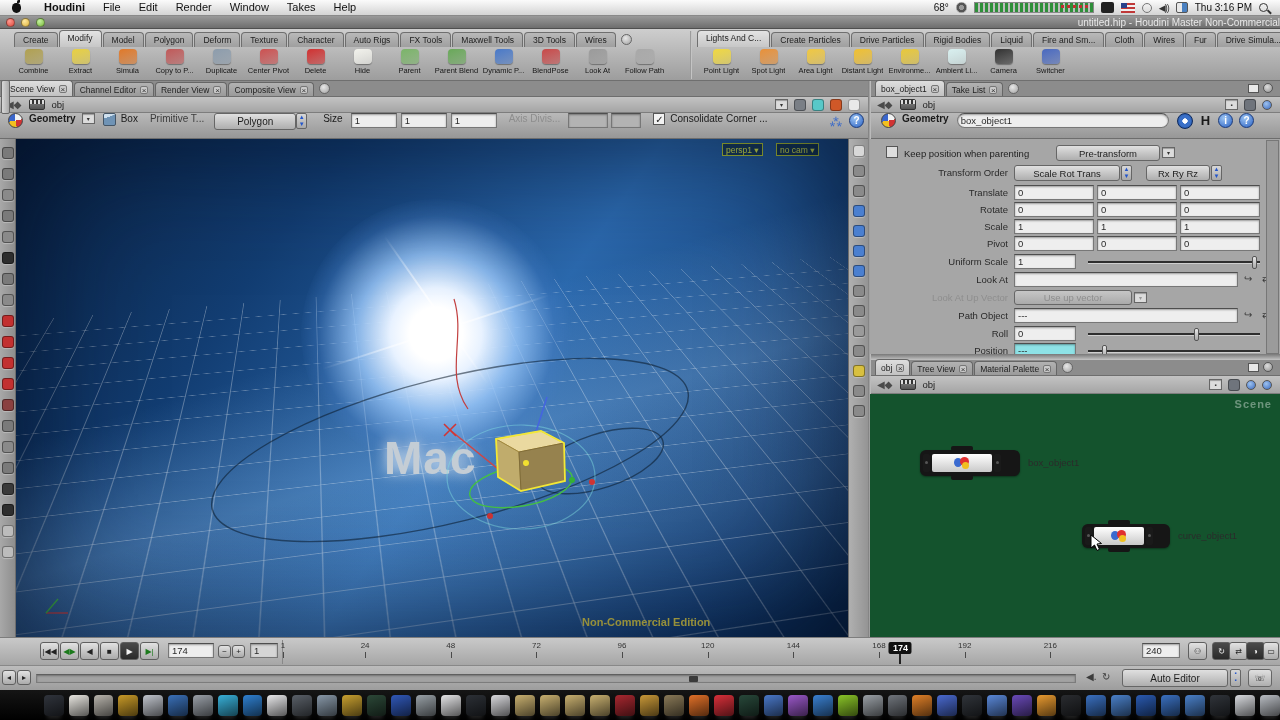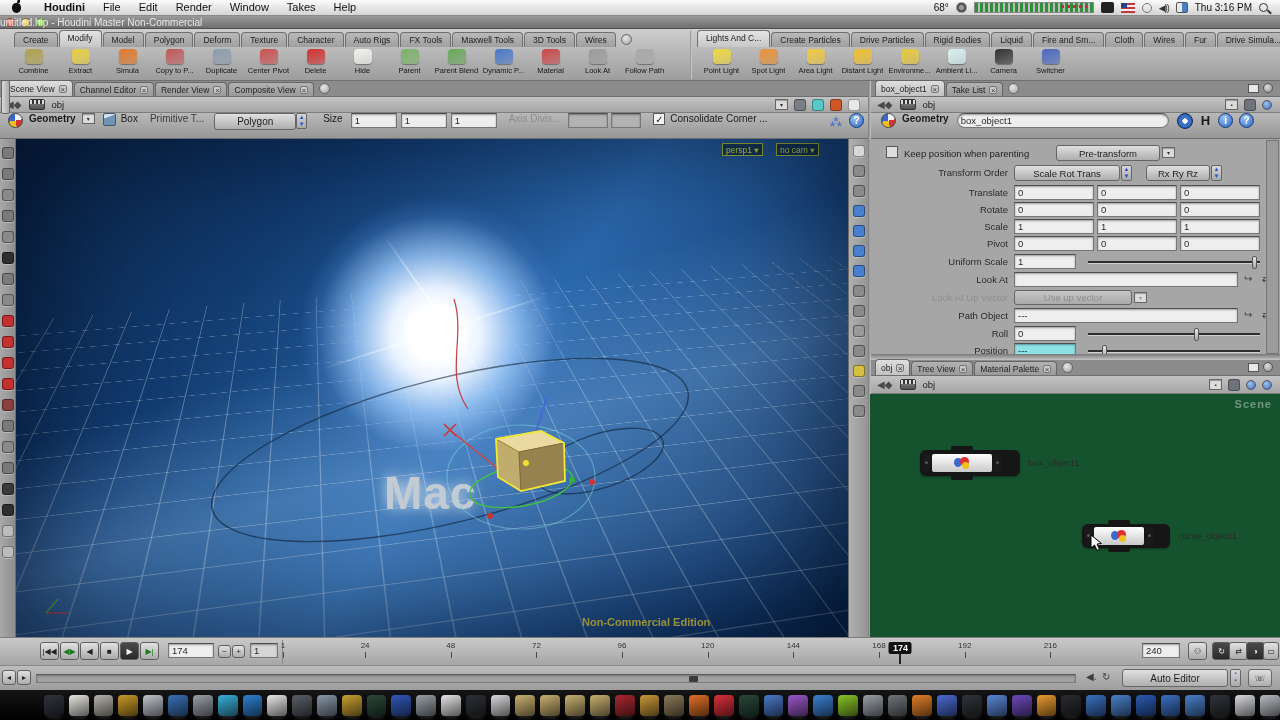--- a/index.html
+++ b/index.html
@@ -26,21 +26,21 @@
   .tray-finder { width:12px; height:11px; background:linear-gradient(90deg,#e8e8e8 50%, #4a80c0 50%); border:1px solid #555; border-radius:2px; }
   .tray-mag { width:9px; height:9px; border:1.5px solid #333; border-radius:50%; position:relative; margin-right:4px; }
   .tray-mag:after { content:""; position:absolute; left:7px; top:7px; width:5px; height:1.5px; background:#333; transform:rotate(45deg); }
 
   
   #titlebar { position:absolute; left:0; top:16px; width:1280px; height:13px;
     background:linear-gradient(#9a9a9a,#6e6e6e); border-bottom:1px solid #4f4f4f;
     display:flex; align-items:center; }
   .tl { width:9px; height:9px; border-radius:50%; margin-left:6px; border:1px solid rgba(0,0,0,.4); }
   .tl.red{background:radial-gradient(circle at 35% 30%,#ff9a90,#dd4a3e);} .tl.yel{background:radial-gradient(circle at 35% 30%,#ffe9a0,#dfb33e);} .tl.grn{background:radial-gradient(circle at 35% 30%,#c6f3a0,#7ab83e);}
-  #window-title { position:absolute; left:0; width:100%; text-align:left; font-size:10px; color:#e9e9e9; }
+  #window-title { position:absolute; left:0; width:100%; text-align:right; font-size:10px; color:#e9e9e9; }
 
   
   #shelf { position:absolute; left:0; top:29px; width:1280px; height:52px;
     background:linear-gradient(#cecece,#9d9d9d); border-bottom:1px solid #6f6f6f; }
   .shelftab-row { position:absolute; top:1px; height:17px; display:flex; align-items:flex-end; gap:1px; }
   #shelf-tabs-left { left:14px; } #shelf-tabs-right { left:697px; }
   .shelftab { font-size:8.5px; color:#1c1c1c; background:linear-gradient(#b9b9b9,#9f9f9f); border:1px solid #6f6f6f; border-bottom:none; border-radius:4px 4px 0 0; padding:2px 8px 2px 8px; height:15px; white-space:nowrap; }
   .shelftab.active { background:linear-gradient(#e3e3e3,#c7c7c7); height:17px; }
   .round-btn { width:11px; height:11px; border-radius:50%; background:radial-gradient(circle at 40% 35%,#e8e8e8,#a0a0a0); border:1px solid #666; margin:0 2px 2px 4px; }
   .tool-row { position:absolute; top:18px; height:34px; display:flex; }
@@ -84,21 +84,21 @@
   .vp-band { position:absolute; width:1300px; height:260px; transform:rotate(-17deg);
     background:linear-gradient(rgba(150,200,245,0) 0%, rgba(150,200,245,.30) 50%, rgba(150,200,245,0) 100%); }
   #vp-grid { position:absolute; left:-430px; top:-60px; width:1750px; height:1150px; opacity:.55;
     background-image:repeating-linear-gradient(0deg, rgba(255,255,255,.55) 0 1px, transparent 1px 46px),
                      repeating-linear-gradient(90deg, rgba(255,255,255,.55) 0 1px, transparent 1px 46px);
     transform:perspective(820px) rotateX(57deg) rotateZ(-11deg); transform-origin:52% 30%; }
   #vp-glow { position:absolute; left:285px; top:60px; width:270px; height:270px; border-radius:50%;
     background:radial-gradient(circle, #ffffff 0 14%, #e8f2ff 24%, rgba(150,195,245,.85) 42%, rgba(70,125,195,.35) 62%, rgba(40,90,160,0) 72%); }
   .vp-streak { position:absolute; background:linear-gradient(90deg,transparent,rgba(255,255,255,.8),transparent); height:2px; }
   #vp-vignette { position:absolute; inset:0; box-shadow:inset 0 0 130px rgba(2,12,34,.75); }
-  #mac-text { position:absolute; left:368px; top:292px; font-size:46px; font-weight:bold; color:#c4cdd5; letter-spacing:1px; text-shadow:0 0 14px rgba(255,255,255,.8);margin-top:35px; }
+  #mac-text { position:absolute; left:368px; top:292px; font-size:46px; font-weight:bold; color:#c4cdd5; letter-spacing:1px; text-shadow:0 0 14px rgba(255,255,255,.8); }
   .cam-badge { position:absolute; top:4px; height:13px; font-size:8.5px; color:#e2ee4a; background:rgba(10,20,10,.45); border:1px solid #b9cc30; padding:0 3px; line-height:12px; }
   #vp-watermark { position:absolute; left:566px; top:477px; font-size:11px; font-weight:bold; color:#d8ca46; }
 
   
   #left-toolbar { position:absolute; left:0; top:139px; width:16px; height:498px; background:linear-gradient(90deg,#a8a8a8,#8e8e8e); border-right:1px solid #6e6e6e; display:flex; flex-direction:column; align-items:center; padding-top:8px; gap:9px; }
   #right-toolbar { position:absolute; left:848px; top:139px; width:20px; height:498px; background:linear-gradient(90deg,#b0b0b0,#949494); border-left:1px solid #6e6e6e; display:flex; flex-direction:column; align-items:center; padding-top:6px; gap:8px; }
   .sb-ico { width:12px; height:12px; border-radius:3px; border:1px solid rgba(0,0,0,.4); box-shadow:0 1px 1px rgba(255,255,255,.3); }
 
   
   #param-area { position:absolute; left:870px; top:139px; width:410px; height:215px; background:#a6a6a6; font-size:9.5px; color:#222; }
@@ -251,21 +251,21 @@
         <div class="shelf-tool">
           <span class="tool-ico" style="background: linear-gradient(160deg, rgb(104, 168, 88), rgba(104, 168, 88, 0.533));"></span>
           <span class="tool-label">Parent Blend</span>
         </div>
         <div class="shelf-tool">
           <span class="tool-ico" style="background: linear-gradient(160deg, rgb(72, 120, 200), rgba(72, 120, 200, 0.533));"></span>
           <span class="tool-label">Dynamic P...</span>
         </div>
         <div class="shelf-tool">
           <span class="tool-ico" style="background: linear-gradient(160deg, rgb(200, 72, 72), rgba(200, 72, 72, 0.533));"></span>
-          <span class="tool-label">Material</span>
+          <span class="tool-label">BlendPose</span>
         </div>
         <div class="shelf-tool">
           <span class="tool-ico" style="background: linear-gradient(160deg, rgb(154, 154, 154), rgba(154, 154, 154, 0.533));"></span>
           <span class="tool-label">Look At</span>
         </div>
         <div class="shelf-tool">
           <span class="tool-ico" style="background: linear-gradient(160deg, rgb(168, 168, 168), rgba(168, 168, 168, 0.533));"></span>
           <span class="tool-label">Follow Path</span>
         </div>
       </div>

